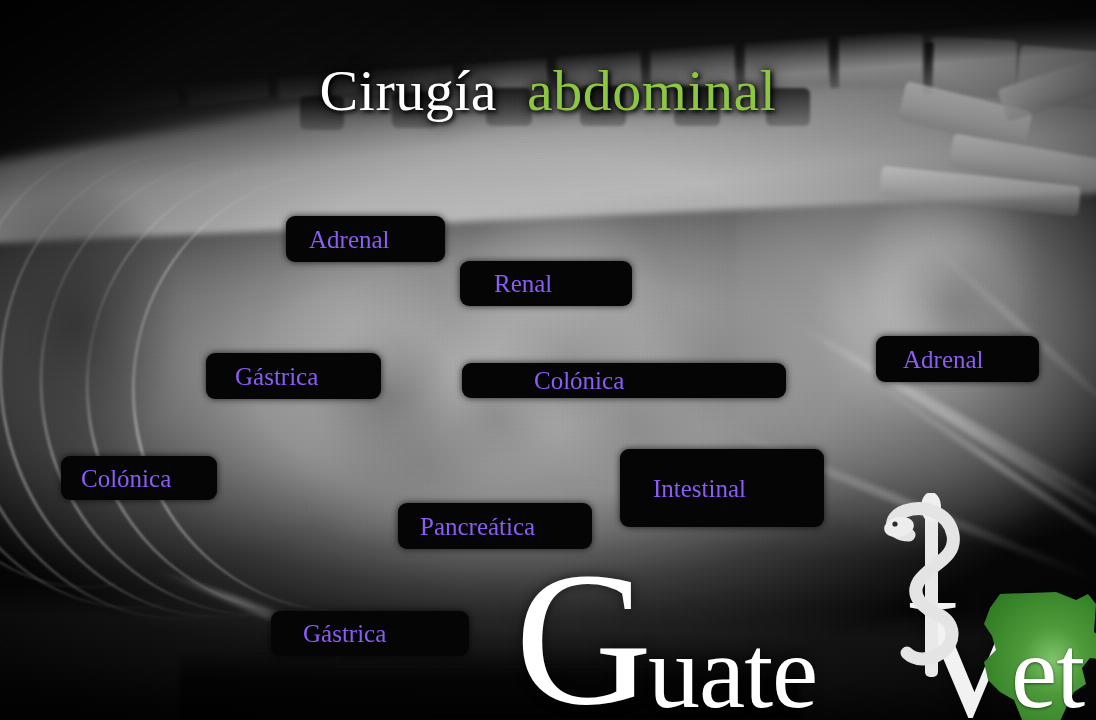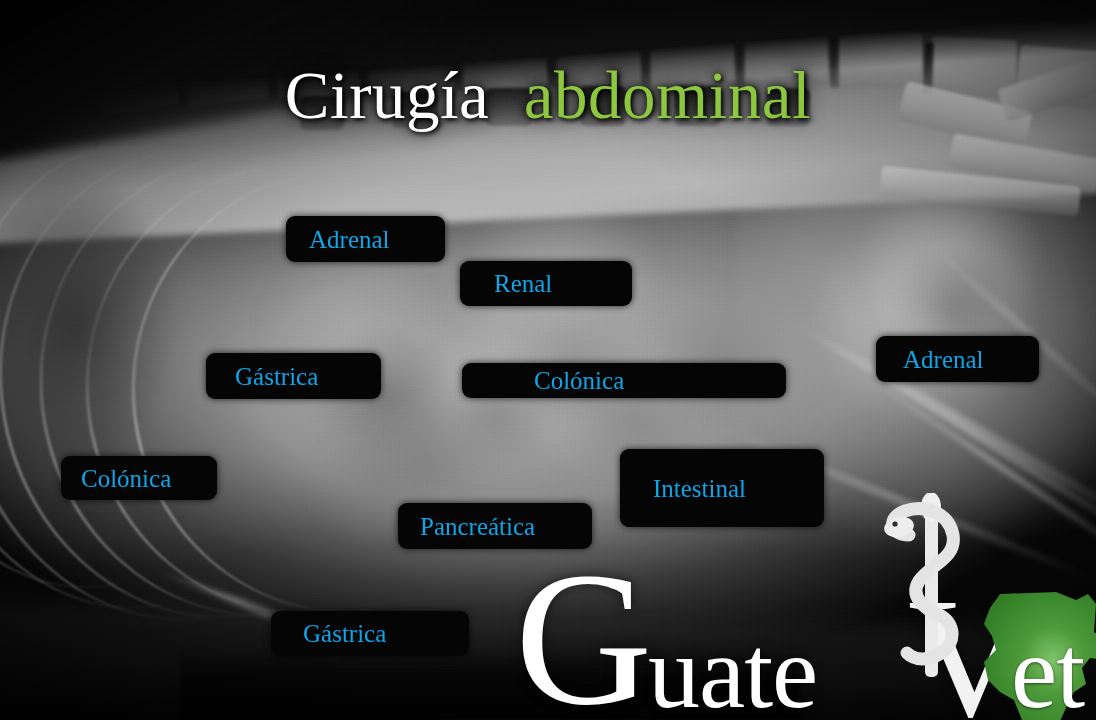--- a/index.html
+++ b/index.html
@@ -113,35 +113,35 @@
   }
   .vig{
     position:absolute;inset:0;pointer-events:none;
     background:radial-gradient(ellipse 760px 470px at 50% 48%, rgba(0,0,0,0) 40%, rgba(0,0,0,.32) 78%, rgba(0,0,0,.72) 100%);
   }
 
   
   .title{
     position:absolute; left:0; right:0; top:62px;
     text-align:center;
-    font-size:67px; line-height:1;
+    font-size:58px; line-height:1;
     letter-spacing:.5px;
     white-space:nowrap;
     text-shadow:0 0 9px rgba(0,0,0,.95), 0 0 20px rgba(0,0,0,.85), 2px 2px 4px rgba(0,0,0,.9);
     pointer-events:none;
   }
   .title .w1{color:#ffffff;}
   .title .w2{color:#8dc63f;}
 
   
   .chip{
     position:absolute;
     background:#050505;
     border-radius:9px;
-    color:#0ea5e9;
+    color:#8b5cf6;
     font-size:25px;
     line-height:1;
     display:flex;
     align-items:center;
     box-shadow:0 0 7px rgba(0,0,0,.75);
     white-space:nowrap;
   }
   .chip span{display:block;}
 
   

